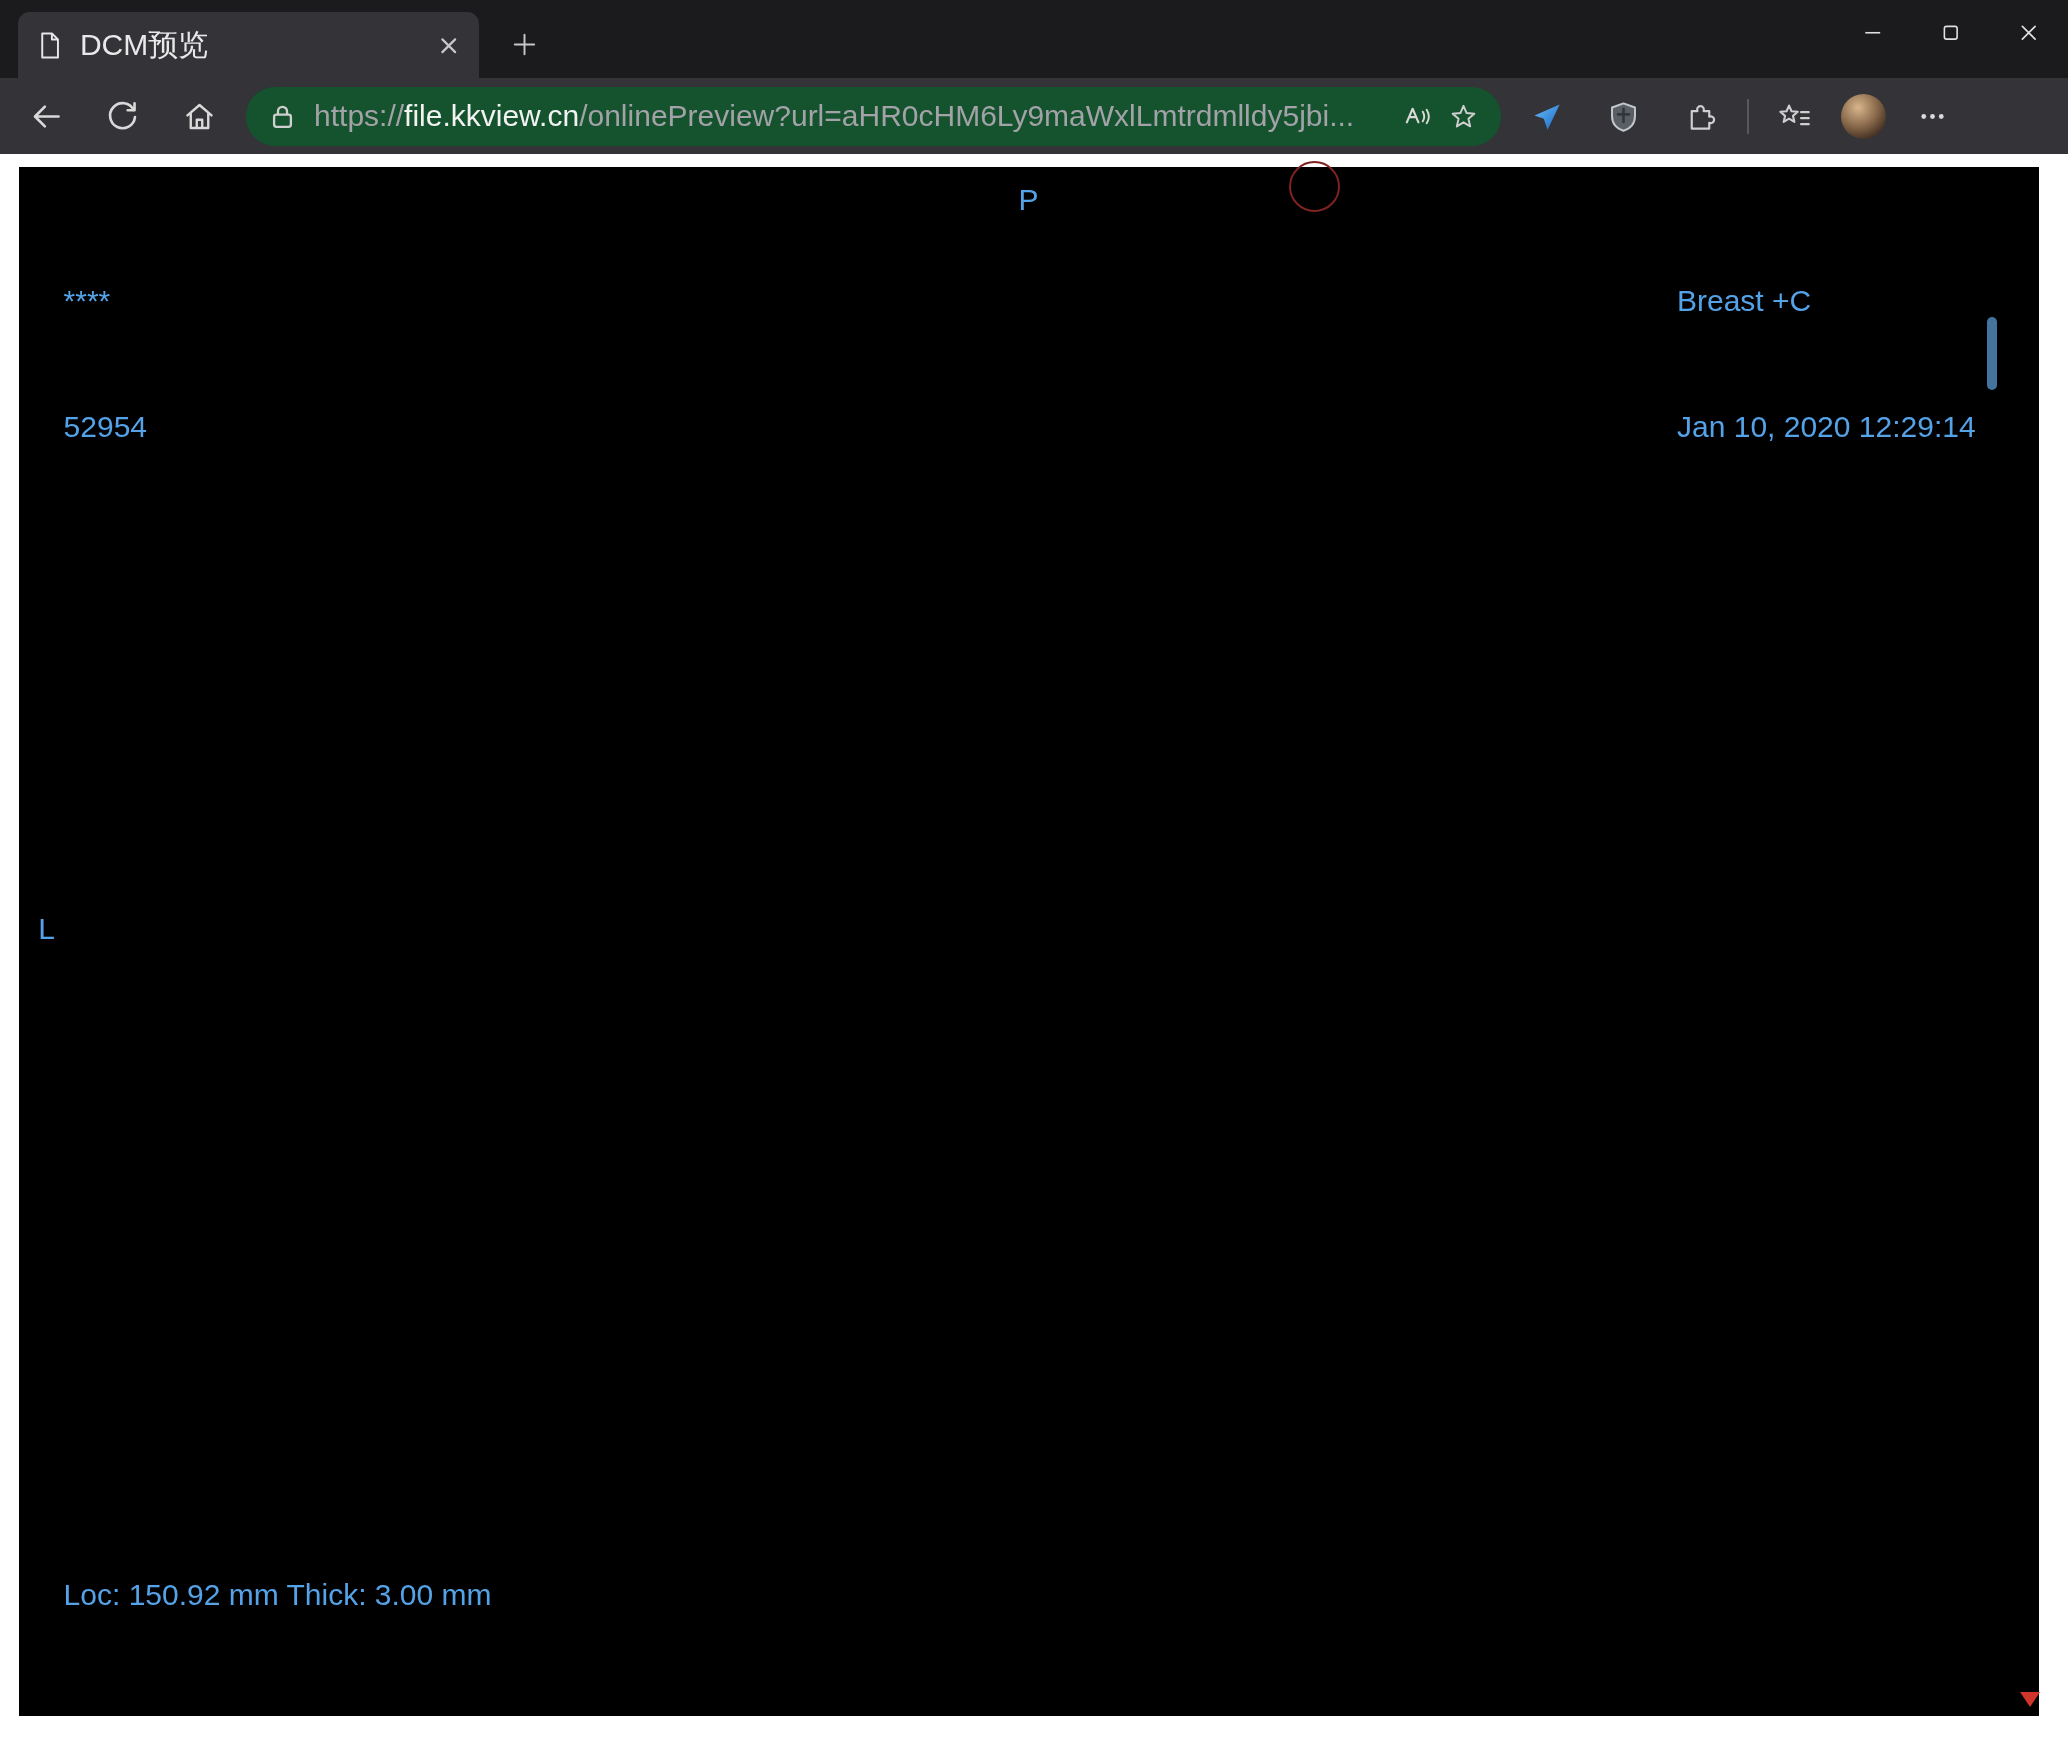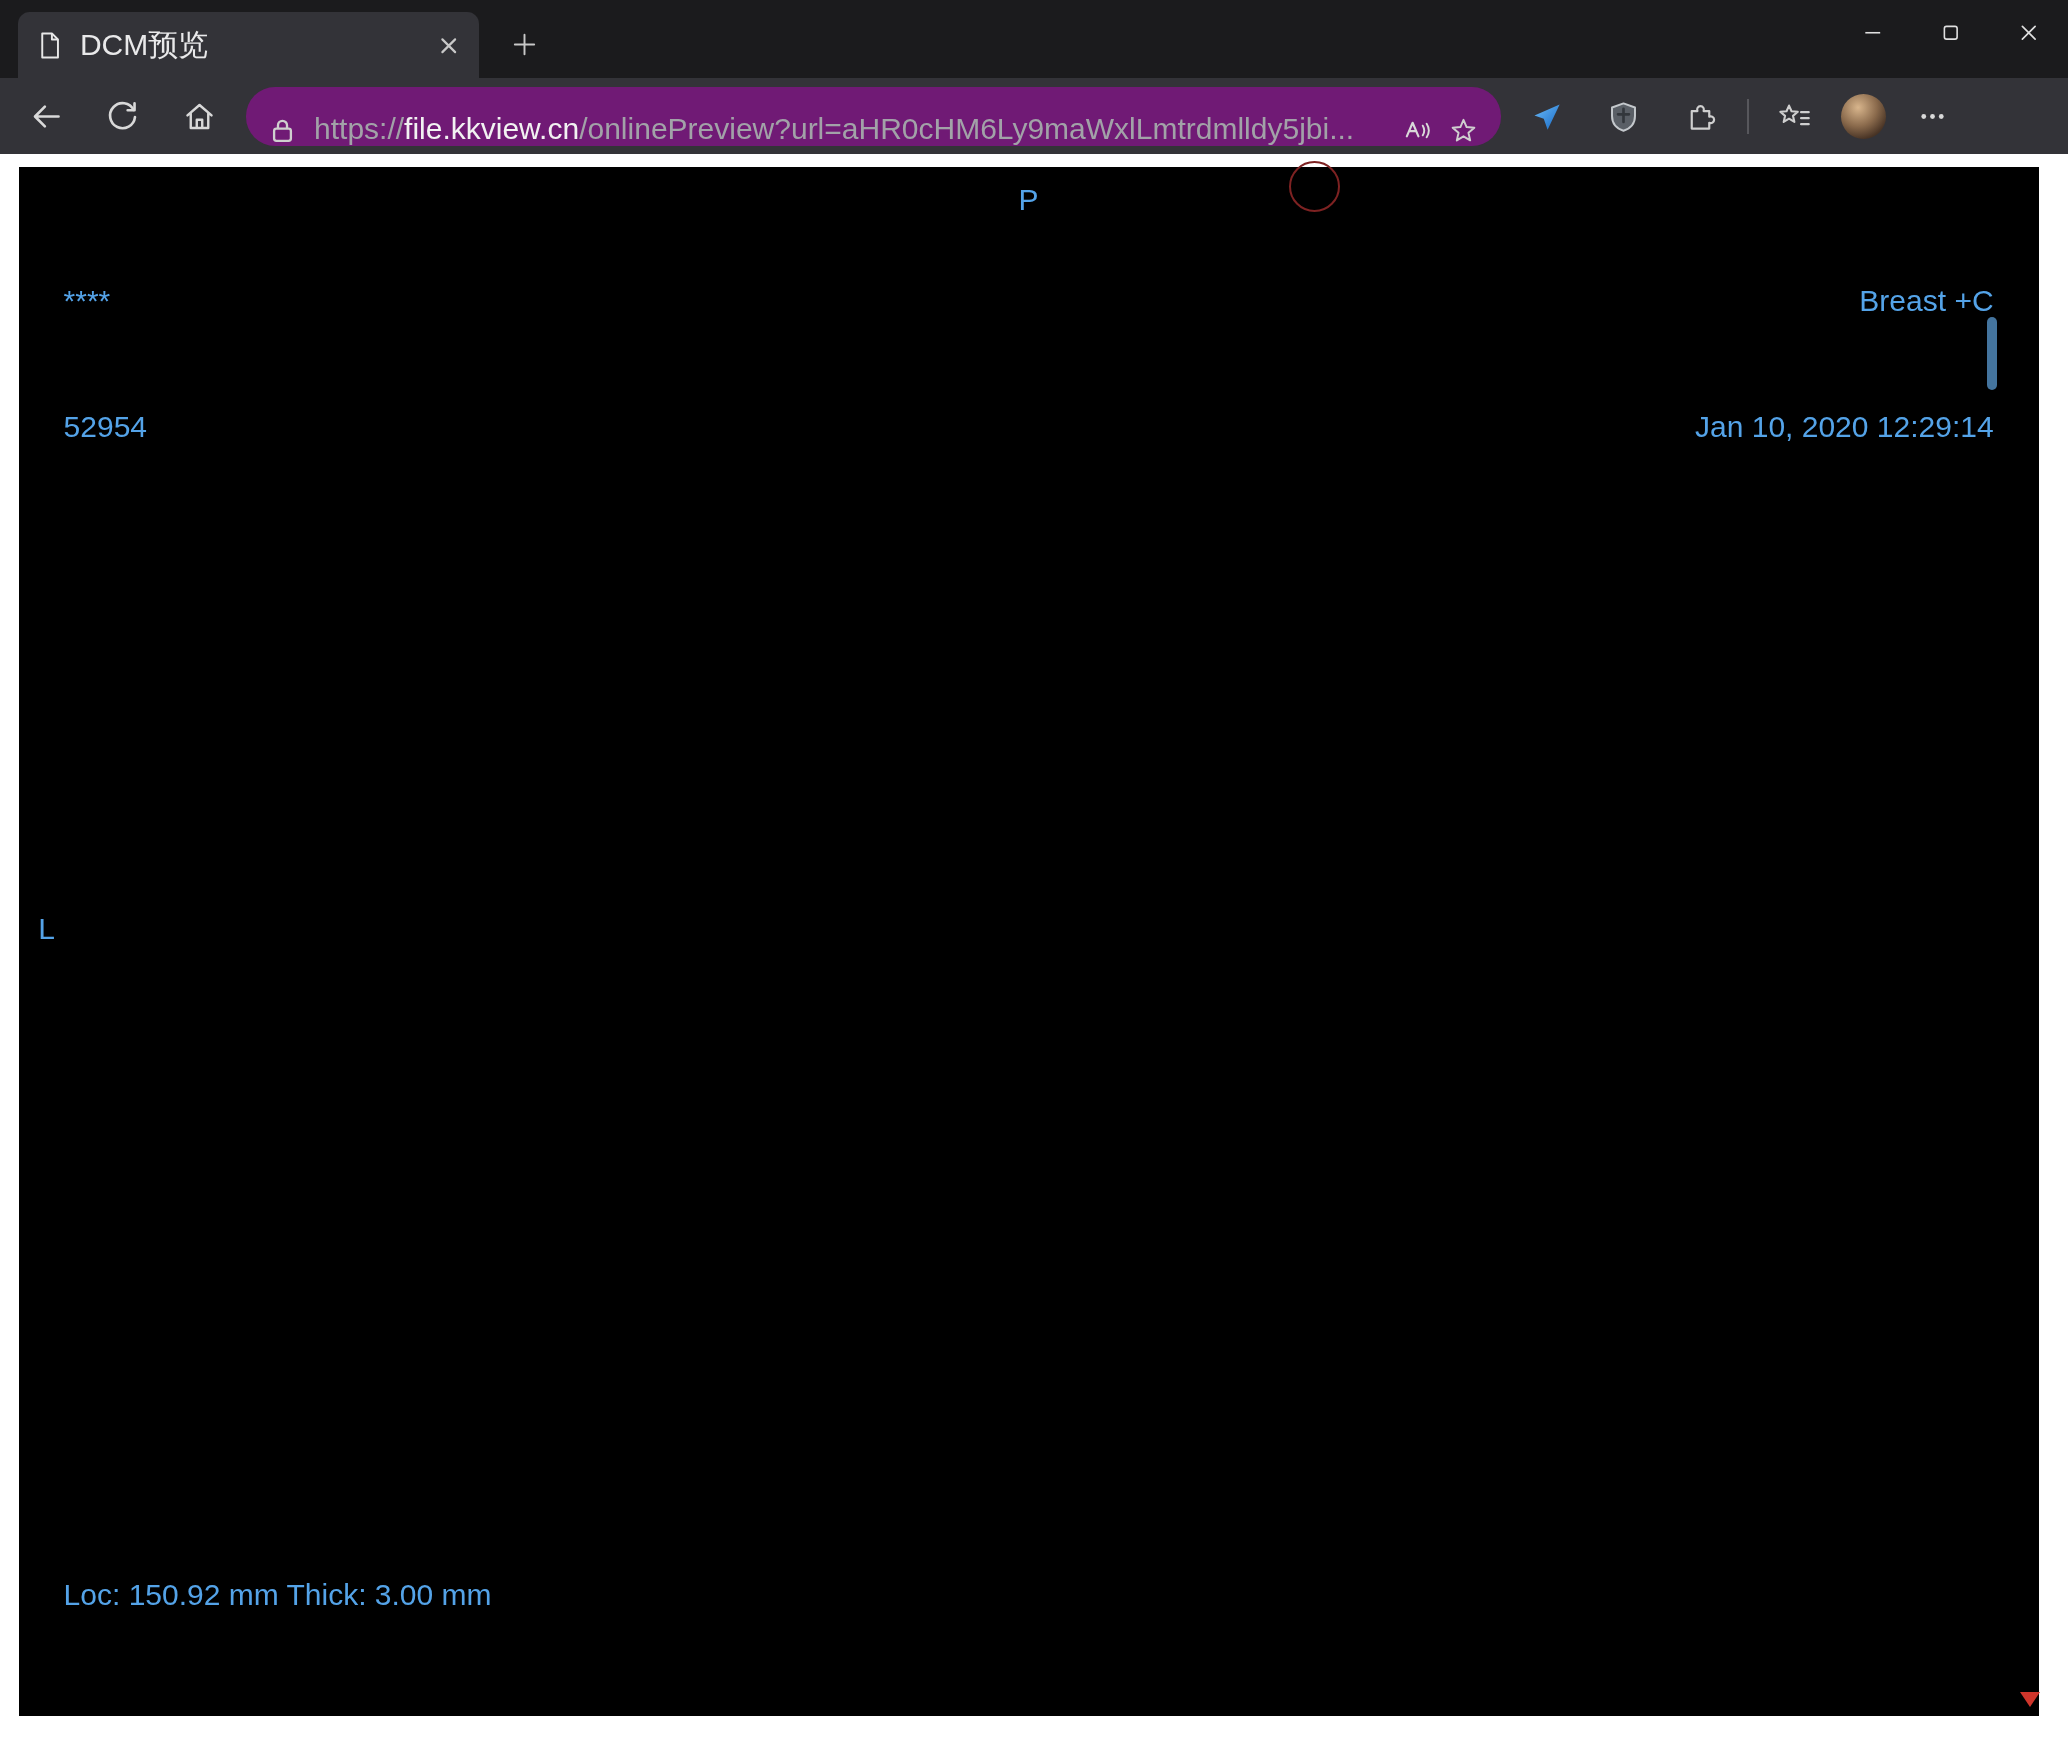--- a/index.html
+++ b/index.html
@@ -16,39 +16,39 @@
   .tab-close{width:25.5px;height:25.5px;flex:0 0 auto}
   .newtab{position:absolute;left:498px;top:17.6px;width:53px;height:53px;display:flex;align-items:center;justify-content:center}
   .newtab svg{width:29px;height:29px}
   .win-controls{position:absolute;right:0;top:0;height:65px;display:flex}
   .winbtn{width:78px;height:65px;display:flex;align-items:center;justify-content:center}
   .winbtn svg{width:25.5px;height:25.5px}
 
   .toolbar{height:76px;background:#333338;display:flex;align-items:center;padding:0 15.7px;gap:15.7px}
   .tb-btn{width:61px;height:57px;border-radius:7.8px;display:flex;align-items:center;justify-content:center;flex:0 0 auto}
   .tb-btn svg{width:35px;height:35px}
-  .addressbar{flex:0 0 auto;width:1255px;height:59px;background:#701a75;border-radius:29px;
-              display:flex;align-items:flex-end;padding:0 21.6px;gap:15.7px}
+  .addressbar{flex:0 0 auto;width:1255px;height:59px;background:#14532d;border-radius:29px;
+              display:flex;align-items:center;padding:0 21.6px;gap:15.7px}
   .addressbar svg{width:31px;height:31px;flex:0 0 auto}
   .url{flex:1;font-size:30px;white-space:nowrap;overflow:hidden}
   .u-dim{color:#a2a2a8}
   .u-strong{color:#f2f2f2}
   .tb-divider{width:2px;height:35px;background:#57575c;flex:0 0 auto}
   .avatar{width:45px;height:45px;border-radius:50%;flex:0 0 auto;
           background:radial-gradient(circle at 38% 30%,#d8b58c,#8a6a4c 45%,#4a3526 75%,#241a12)}
 
   
   .page{position:absolute;left:0;top:155px;width:2068px;height:1609px;background:#ffffff}
   .dicom{position:absolute;left:18.6px;top:11.8px;width:2020px;height:1549px;background:#000;overflow:visible}
   .mri{position:absolute;left:0;top:0;display:block}
 
   .ov{position:absolute;color:#54a3e8;font-size:30px;line-height:42px;white-space:pre}
   .ov-tl{left:45px;top:29px}
   .ov-p{left:0;width:100%;text-align:center;top:11.8px}
-  .ov-tr{right:45px;top:29px;text-align:right}
+  .ov-tr{right:63px;top:29px;}
   .ov-l{left:19.6px;top:741px}
   .ov-bl{left:45px;bottom:15.7px}
   .ov-br{right:63px;bottom:15.7px;text-align:right}
 
   .scroll-thumb{position:absolute;left:1968px;top:150px;width:10.8px;height:73px;border-radius:5.9px;background:#44749e}
   .anno-circle{position:absolute;left:1270px;top:-5.9px;width:51px;height:51px;border:2.9px solid #7e2222;border-radius:50%}
   .scroll-arrow{position:absolute;left:2001px;top:1525px;width:0;height:0;
                 border-left:10.8px solid transparent;border-right:10.8px solid transparent;border-top:15.7px solid #cf352b}
 </style>
 </head>

